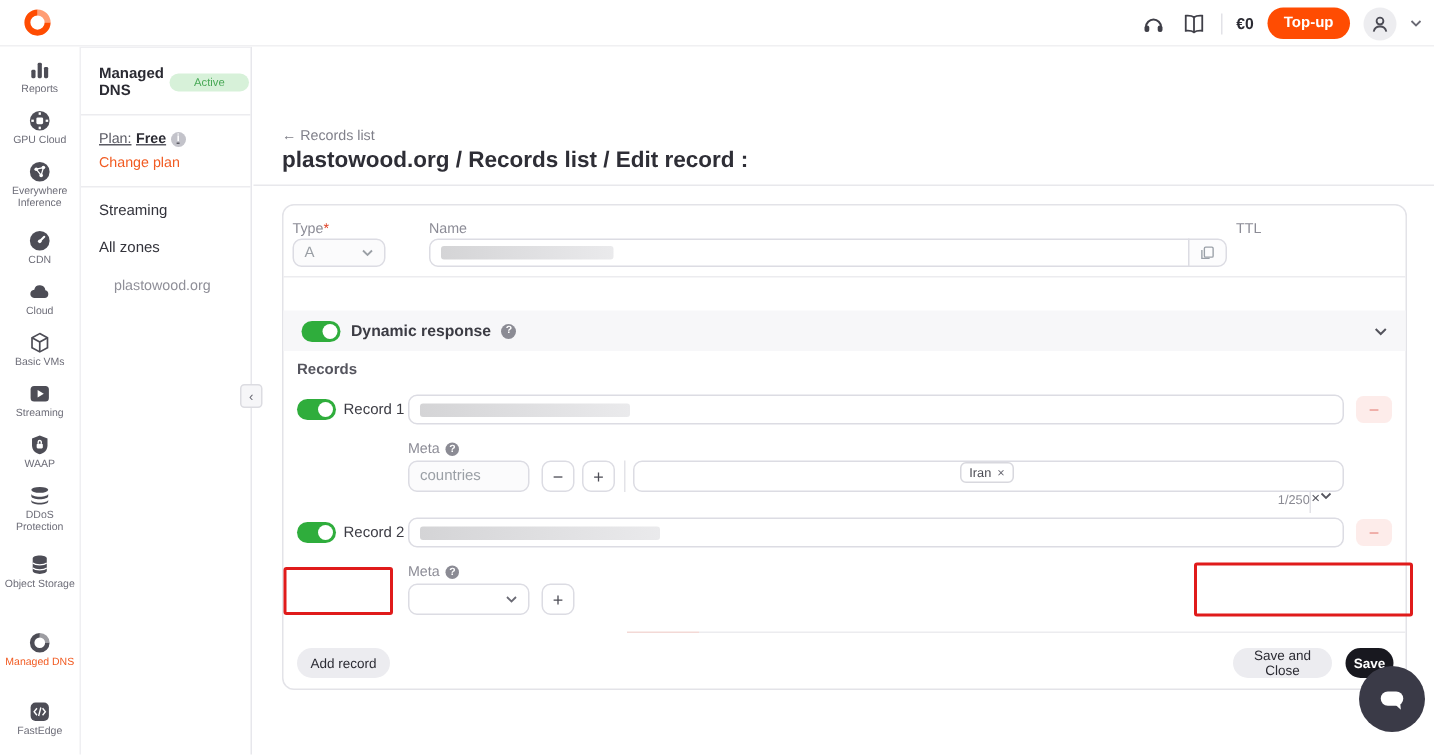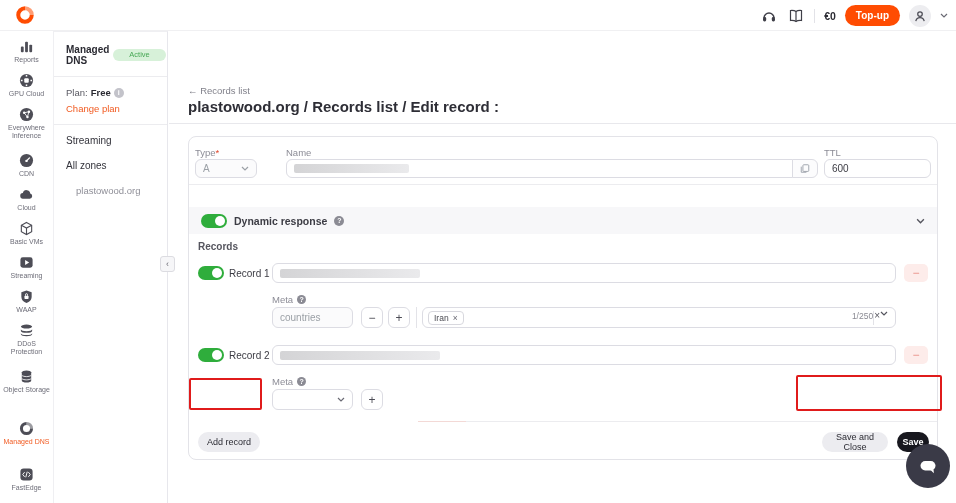--- a/index.html
+++ b/index.html
@@ -37,21 +37,21 @@
   .ric .ln { fill:none; stroke:#4d4d56; stroke-width:1.2; }
   .ric .wf { fill:#fff; }
   .ric .wl { fill:none; stroke:#fff; }
 
   
   #sidebar { position:absolute; left:54px; top:31px; width:114px; bottom:0; border-right:1px solid #e7e7ec; border-top:1px solid #efeff2; background:#fff; padding:12px 10px 0 12px; z-index:3; }
   #sb-title-row { display:flex; align-items:center; gap:4px; }
   #sb-title { font-size:10px; font-weight:bold; color:#2b2b33; }
   #sb-badge { background:#d7f1d9; color:#47a855; font-size:7.5px; padding:1px 16px 2px; border-radius:8px; }
   .sb-div { height:1px; background:#ececef; margin:10px -10px 10px -12px; }
-  #plan-row { font-size:9.5px; color:#5a5a63; display:flex; align-items:center; gap:3px; }
+  #plan-row { font-size:9.5px; color:#5a5a63; display:flex; align-items:center; gap:3px;text-decoration:underline; }
   #plan-value { font-weight:bold; color:#2b2b33; }
   .q-circle { width:10px; height:10px; border-radius:50%; background:#c3c3ca; color:#fff; font-size:7px; font-weight:bold; display:inline-flex; align-items:center; justify-content:center; }
   #change-plan { color:#f15b22; font-size:9.5px; margin-top:5px; cursor:pointer; }
   .sb-link { font-size:10px; color:#33333b; margin-bottom:14px; cursor:pointer; display:flex; align-items:center; justify-content:space-between; }
   .sb-chev { color:#6a6a74; font-size:11px; margin-right:2px; }
   #sb-zone { font-size:9.5px; color:#8f8f98; padding-left:10px; cursor:pointer; }
   #collapse-btn { position:absolute; left:106px; top:224px; width:15px; height:16px; background:#f6f6f8; border:1px solid #dcdce1; border-radius:3px; color:#6a6a74; font-size:9px; display:flex; align-items:center; justify-content:center; cursor:pointer; z-index:6; }
 
   
   #main { position:absolute; left:169px; top:31px; right:0; bottom:0; background:#fff;margin-top:47px; }
@@ -315,23 +315,20 @@
       <span class="redact" style="width:115px;"></span>
     </div>
     <div class="field" style="left:603px; top:22px; width:26px; justify-content:center; border-radius:0 6px 6px 0; background:#fcfcfd;">
       <svg width="11" height="11" viewBox="0 0 12 12" fill="none" stroke="#9aa0a8" stroke-width="1.1">
           <rect x="3.5" y="1.5" width="7" height="8" rx="1"></rect>
           <path d="M1.5 3.8v6.7h6.2"></path>
         </svg>
     </div>
 
     <span class="f-label" style="left:635px; top:10px;">TTL</span>
-    <div class="field" style="left:635px; top:22px; width:107px;">
-      <span>600</span>
-    </div>
 
     <div id="row1-div"></div>
 
     <div id="dyn-band">
       <span class="toggle"></span>
       <span id="dyn-label">Dynamic response</span>
       <span class="q-circle" style="background:#8b8b94;">?</span>
       <span id="dyn-chev">
         <svg class="chev-svg" width="9" height="6" viewBox="0 0 8 5" fill="none" stroke="#55555e" stroke-width="1.2">
             <path d="M1 1l3 3 3-3"></path>
@@ -351,21 +348,21 @@
     <div class="meta-label" style="top:157px;">
       <span>Meta</span>
       <span class="q-circle" style="background:#8b8b94; width:9px; height:9px;">?</span>
     </div>
     <div class="field dis meta-select" style="top:170px;">
       <span>countries</span>
     </div>
     <button class="sq-btn" style="left:172px; top:170px;">−</button>
     <button class="sq-btn" style="left:199px; top:170px;">+</button>
     <span class="ctl-div" style="top:170px;"></span>
-    <div class="field" id="tag-field" style="top:170px;">
+    <div class="field" id="tag-field" style="top:170px;flex-direction:column;">
       <span class="tag">
         <span>Iran</span>
         <span class="x">×</span>
       </span>
       <span id="tag-right">
         <span id="tag-counter">1/250</span>
         <span class="v-div"></span>
         <span id="tag-clear">×</span>
         <span>
           <svg class="chev-svg" width="8" height="5" viewBox="0 0 8 5" fill="none" stroke="#55555e" stroke-width="1.2">

